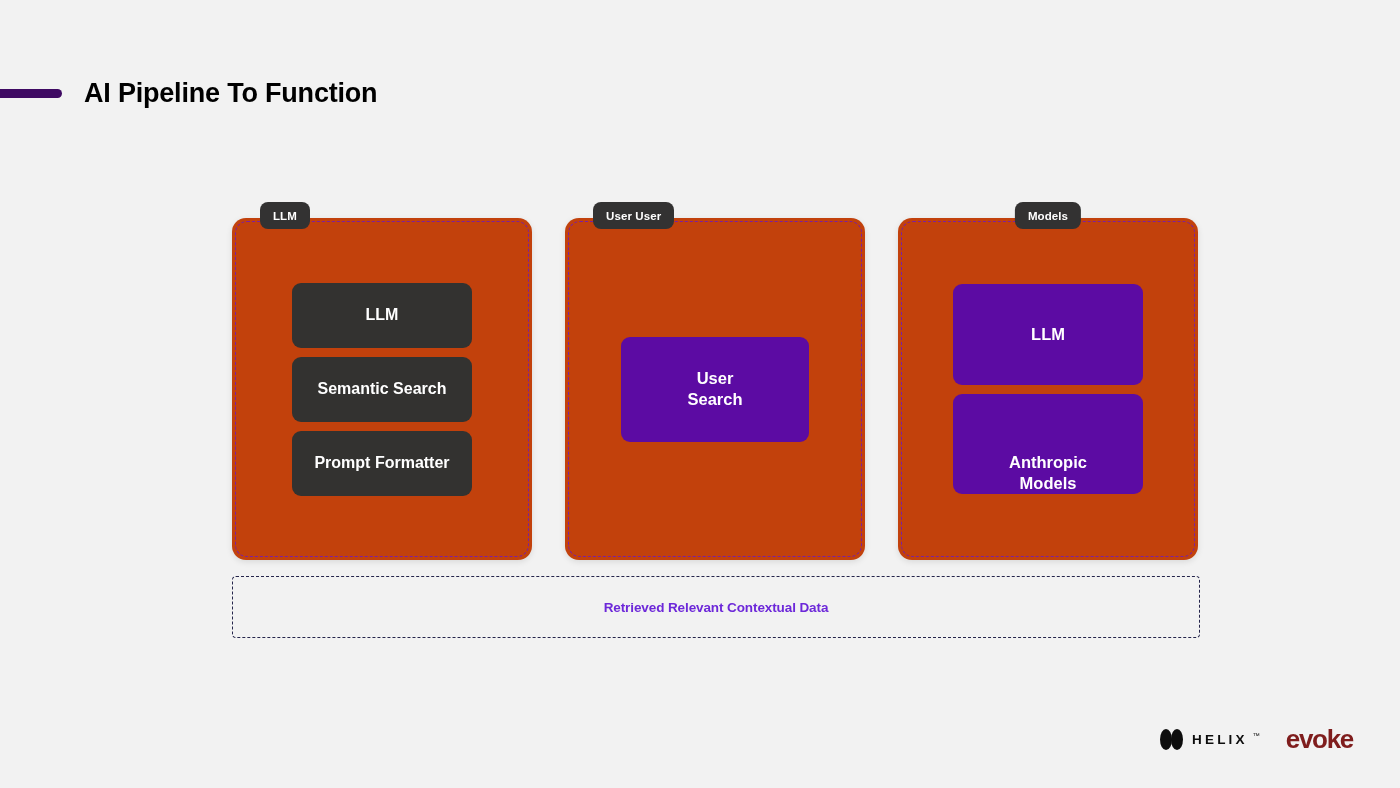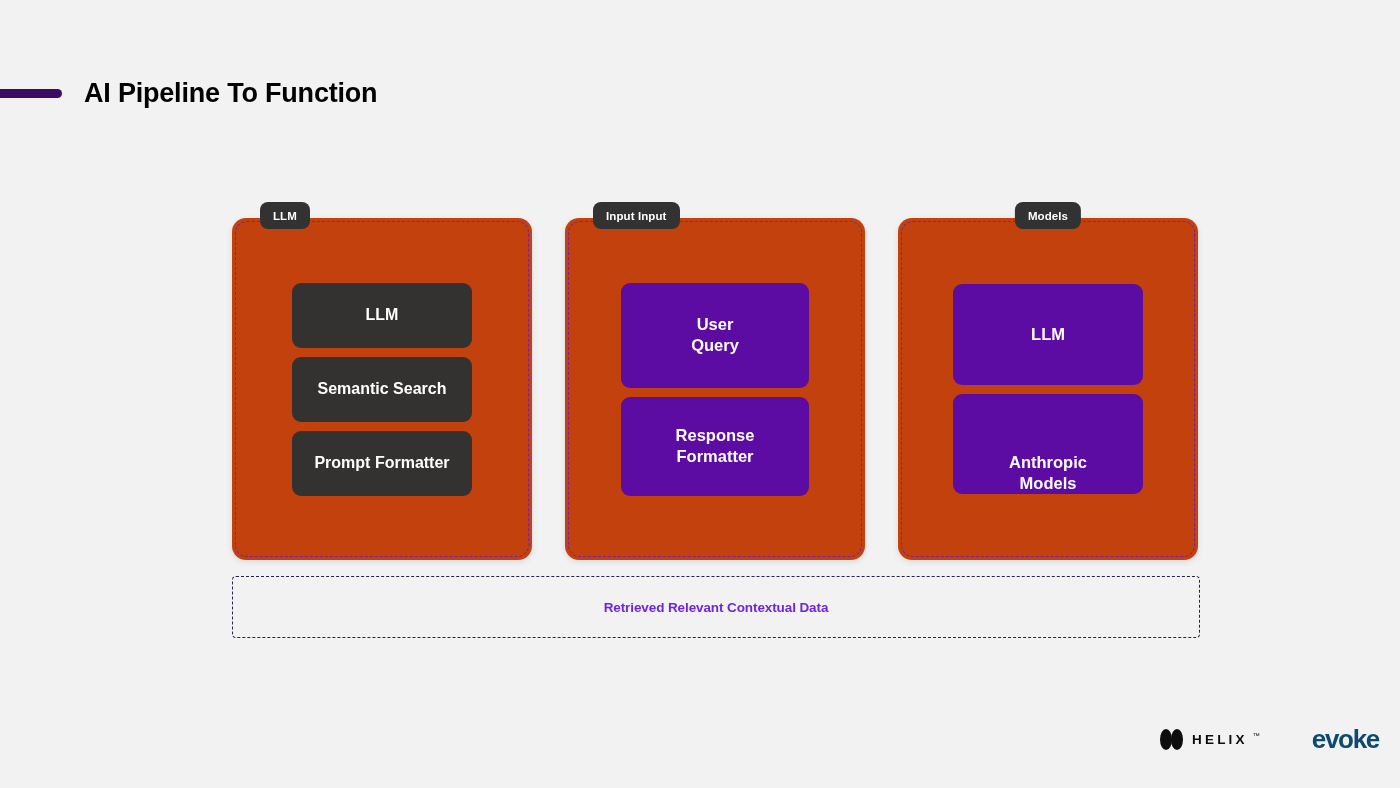--- a/index.html
+++ b/index.html
@@ -167,21 +167,21 @@
   }
 
   
   .logos {
     position: absolute;
     left: 1160px;
     top: 722px;
     height: 34px;
     display: flex;
     align-items: center;
-    gap: 52px;
+    gap: 26px;
   }
   .logo-helix {
     display: flex;
     align-items: center;
     gap: 7px;
   }
   .helix-mark {
     position: relative;
     width: 25px;
     height: 21px;
@@ -207,21 +207,21 @@
     font-size: 7px;
     color: #0d0d0d;
     align-self: flex-start;
     margin-top: 3px;
     margin-left: -2px;
   }
   .logo-evoke {
     font-size: 26px;
     font-weight: bold;
     letter-spacing: -1.3px;
-    color: #0c4a6e;
+    color: #7f1d1d;
     line-height: 1;
   }
 </style>
 </head>
 <body>
 
 <div class="title-accent"></div>
 <div class="page-title">AI Pipeline To Function</div>
 
 <div class="diagram">
@@ -245,32 +245,26 @@
         <div class="node node-dark n1">
           <span class="node-lines">
             <span>Prompt Formatter</span>
           </span>
         </div>
       </div>
     </div>
 
     <div class="panel panel-2 c2">
       <div class="panel-dash"></div>
-      <div class="panel-tag tag-pos-left">Input Input</div>
+      <div class="panel-tag tag-pos-left">User User</div>
       <div class="panel-inner">
         <div class="node node-purple n0">
           <span class="node-lines">
             <span>User</span>
-            <span>Query</span>
-          </span>
-        </div>
-        <div class="node node-purple n1">
-          <span class="node-lines">
-            <span>Response</span>
-            <span>Formatter</span>
+            <span>Search</span>
           </span>
         </div>
       </div>
     </div>
 
     <div class="panel panel-3 c3">
       <div class="panel-dash"></div>
       <div class="panel-tag tag-pos-center">Models</div>
       <div class="panel-inner">
         <div class="node node-purple n0">

